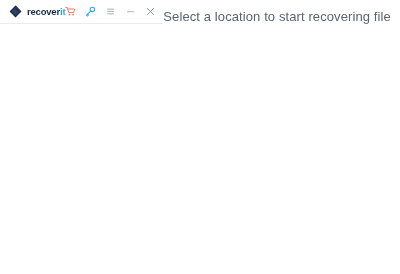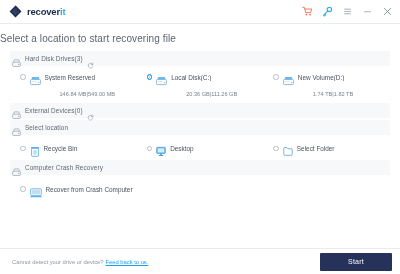--- a/index.html
+++ b/index.html
@@ -7,21 +7,20 @@
     width: 400px; height: 274px;
     font-family: "Liberation Sans", sans-serif;
     background: #ffffff;
     overflow: hidden;
   }
   #app {
     width: 400px; height: 274px;
     position: relative;
     background: #ffffff;
     display: flex;
-    flex-direction: column;
   }
 
   
   .titlebar {
     height: 24px;
     flex: 0 0 24px;
     background: #ffffff;
     display: flex;
     align-items: center;
     padding: 0 7px 0 9px;
@@ -47,21 +46,21 @@
     width: 11px; height: 11px;
     display: flex; align-items: center; justify-content: center;
     cursor: pointer;
   }
   .tb-icon svg { display: block; }
 
   
   .page-heading {
     flex: 0 0 auto;
     text-align: left;
-    font-size: 10px;
+    font-size: 13px;
     color: #5a6472;
     padding: 9px 0 7px 0;
     letter-spacing: 0.1px;
   }
 
   
   .content {
     flex: 1 1 auto;
     padding: 0 10px;
     overflow: hidden;

